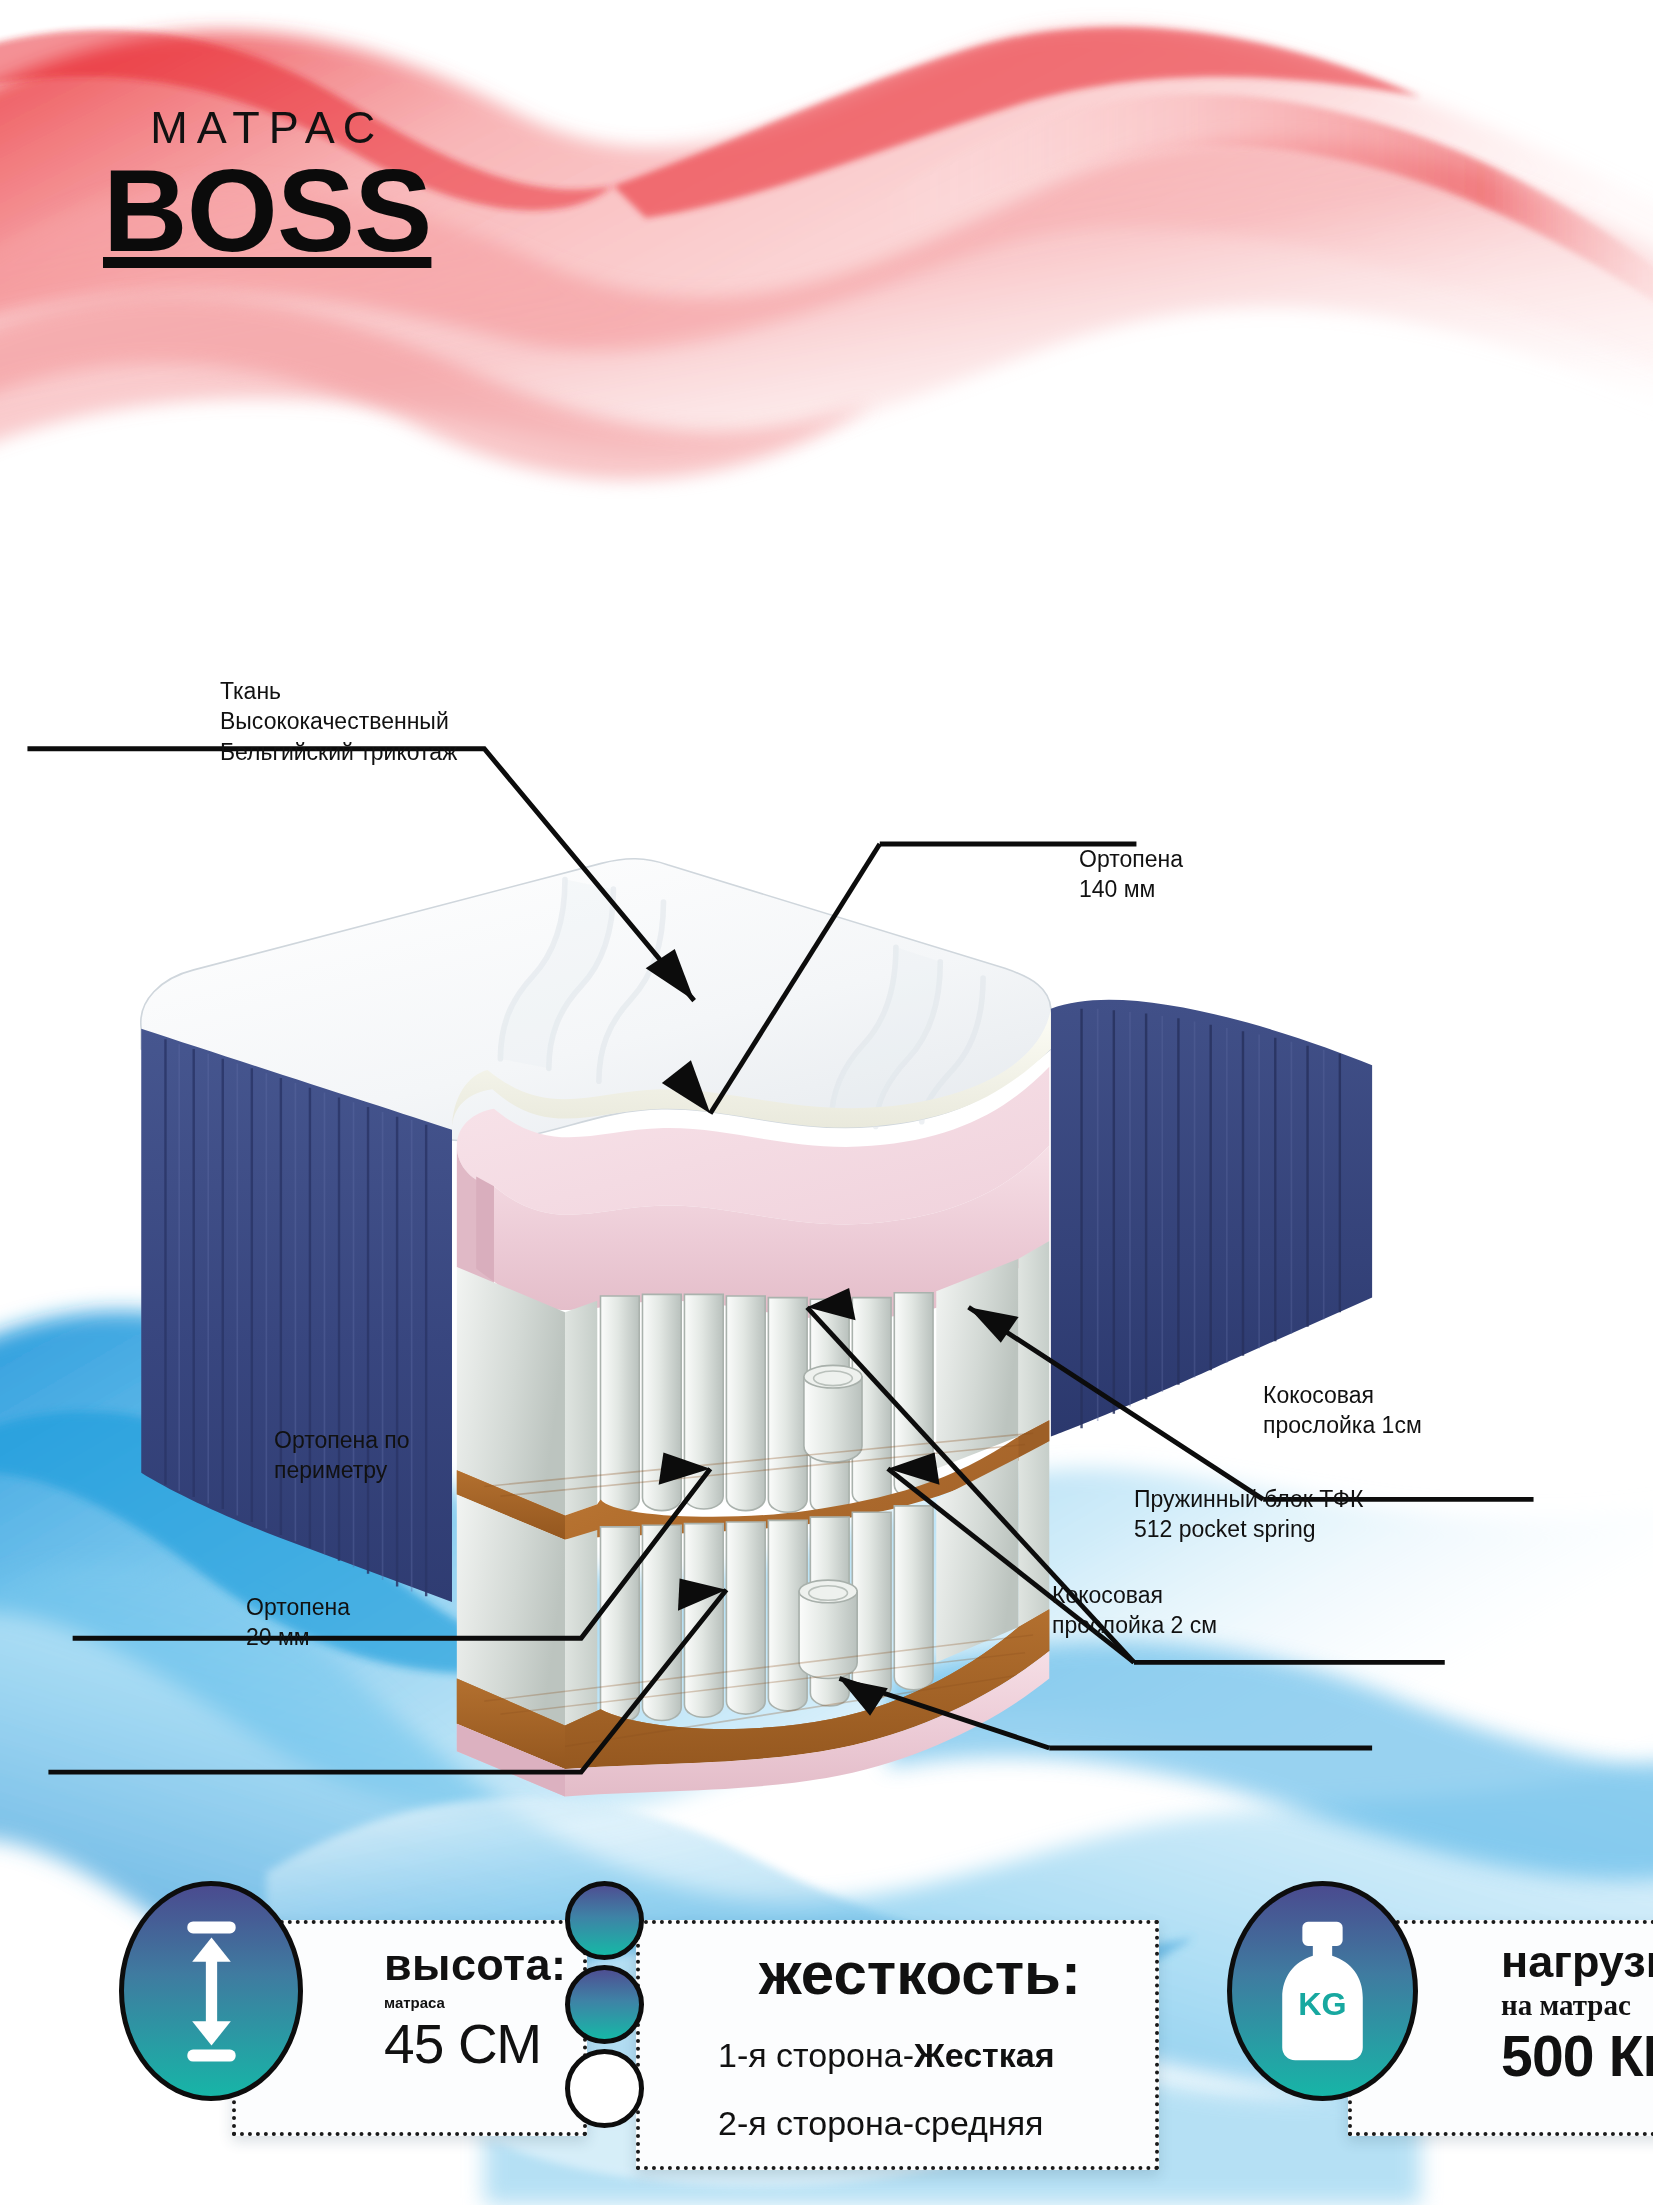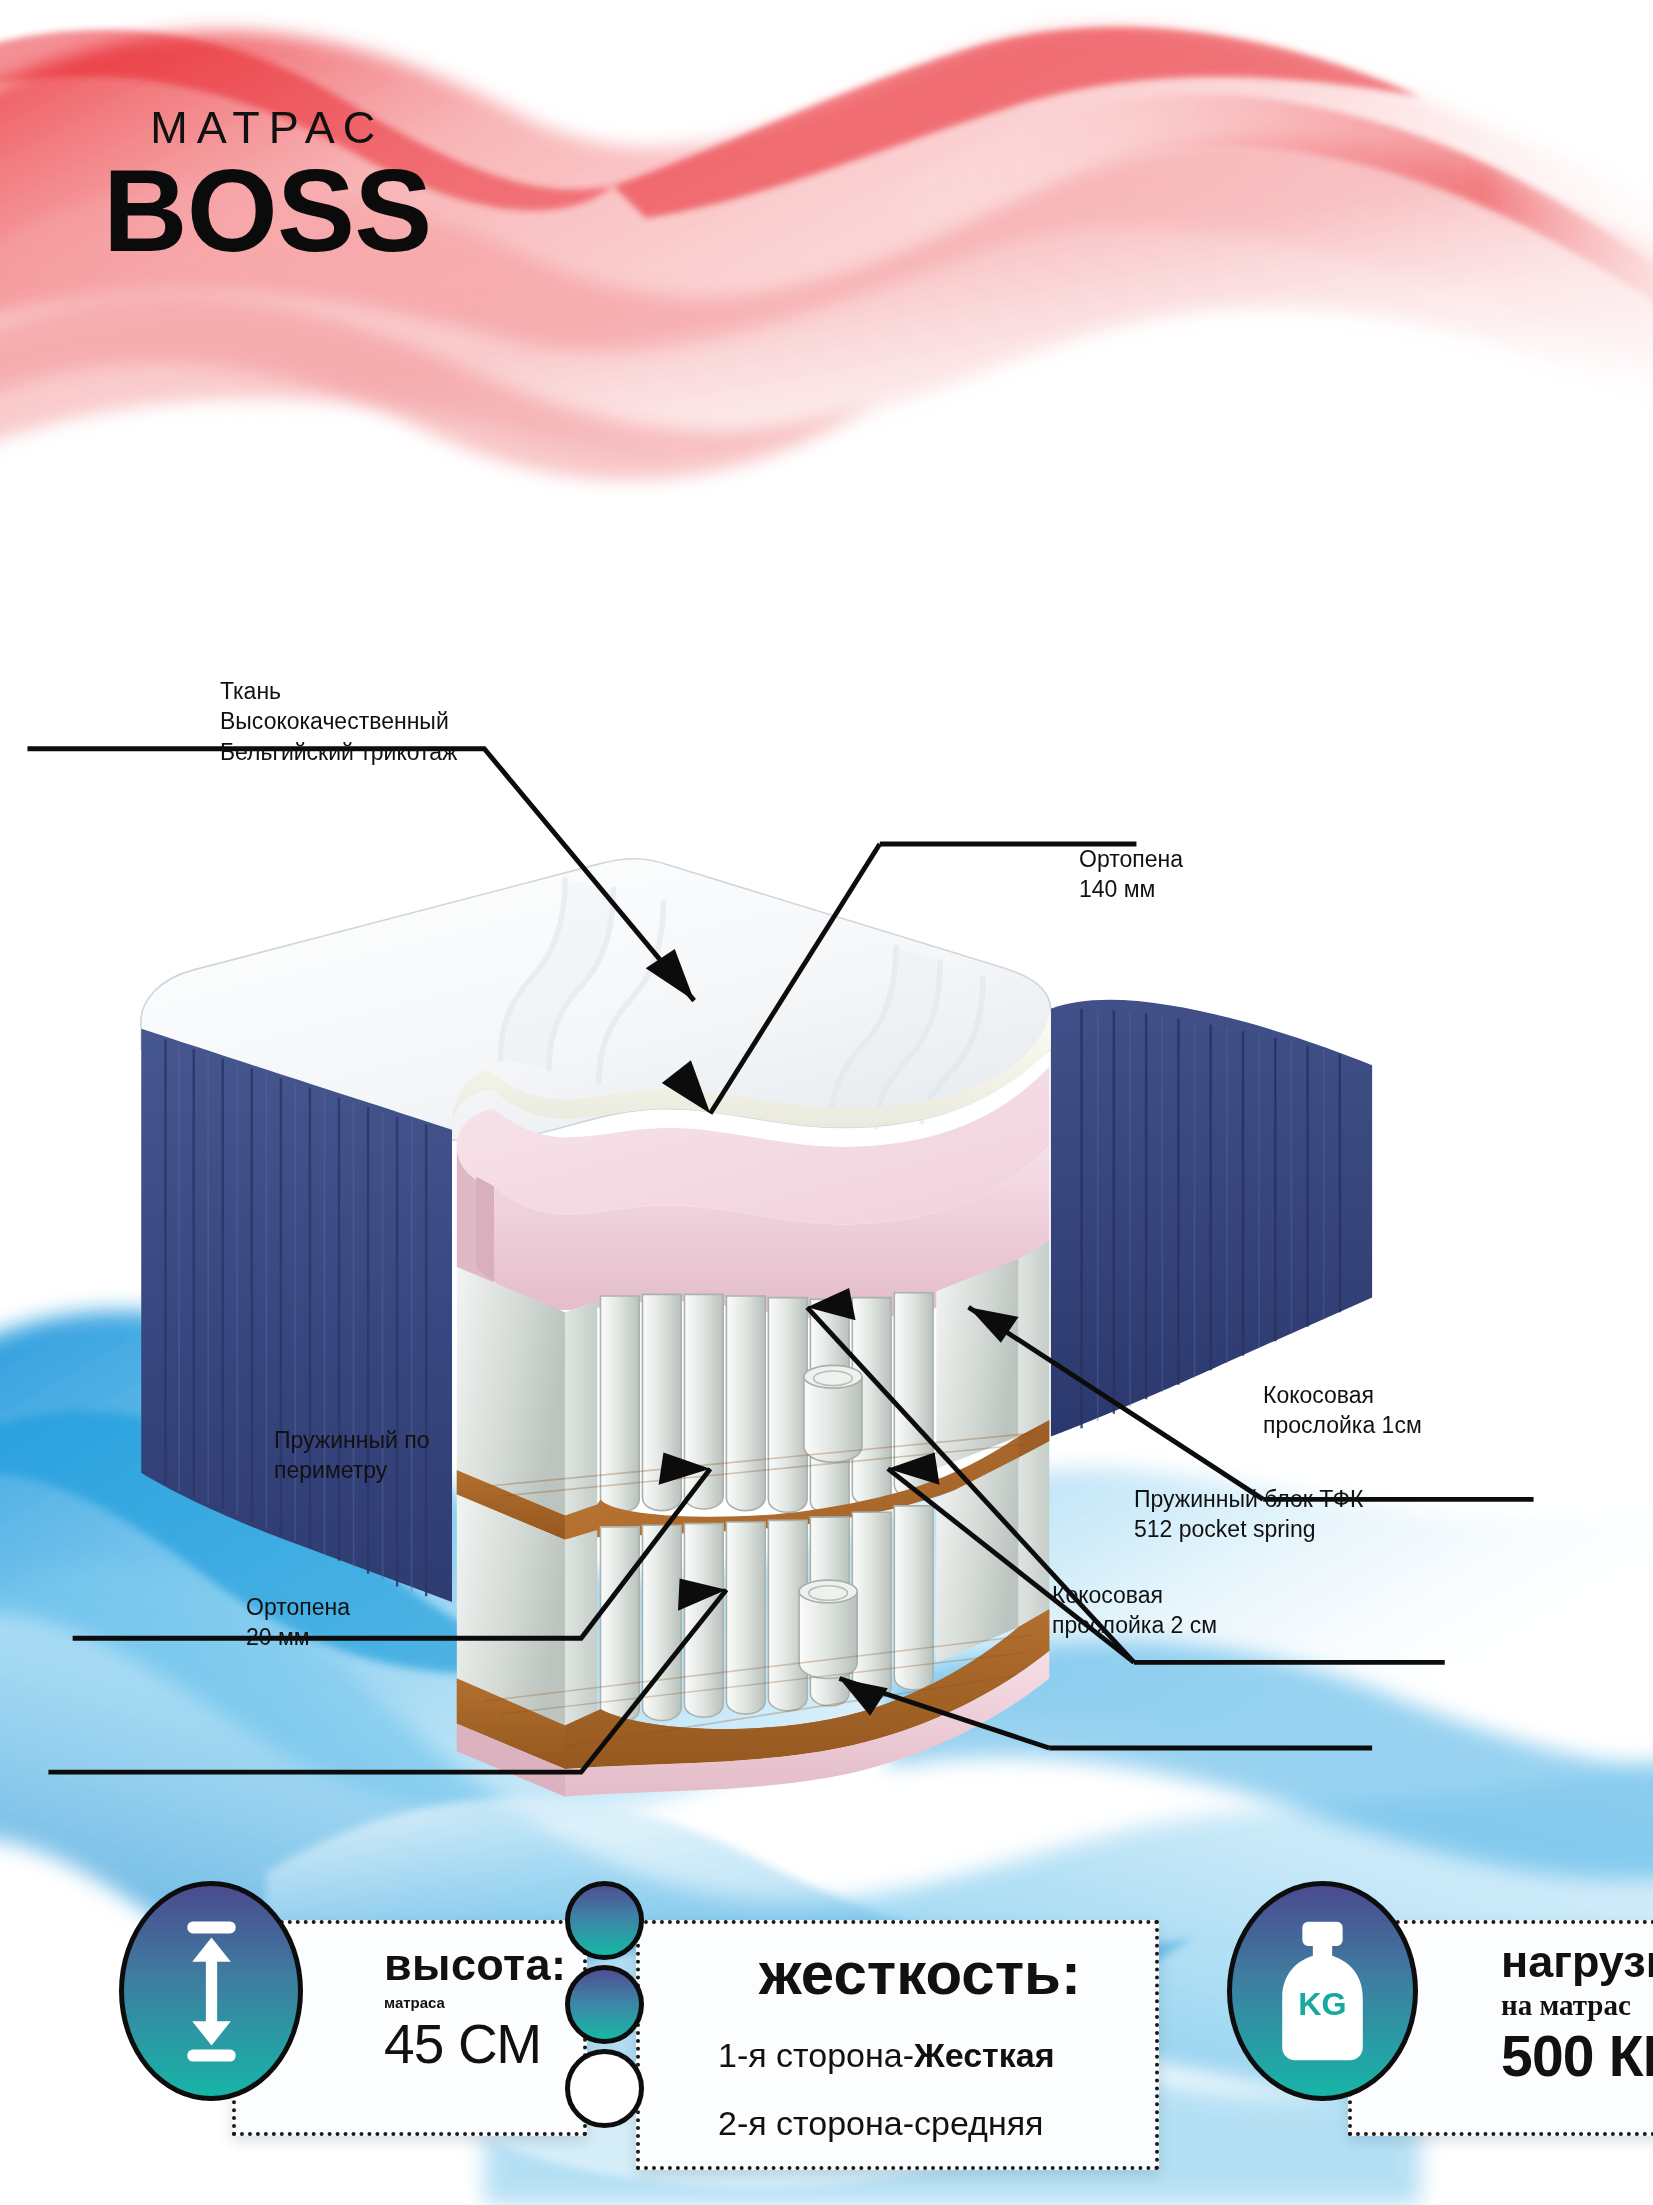--- a/index.html
+++ b/index.html
@@ -10,21 +10,21 @@
   .stage{position:absolute;inset:0;width:1653px;height:2205px;background:#ffffff;}
 
   
   .red-banner{position:absolute;left:0;top:0;width:1653px;height:533px;overflow:hidden;}
   .red-banner svg{position:absolute;left:0;top:0;}
 
   
   .title-block{position:absolute;left:103px;top:105px;z-index:30;}
   .title-small{font-size:45px;letter-spacing:9px;font-weight:400;line-height:1;color:#111;
                font-family:"Liberation Sans","DejaVu Sans",sans-serif;text-align:center;}
-  .title-big{font-size:117px;font-weight:bold;letter-spacing:-0.8px;line-height:.92;margin-top:6.5px;color:#0b0b0b;}
+  .title-big{font-size:117px;font-weight:bold;letter-spacing:-0.8px;line-height:.92;margin-top:6.5px;color:#0b0b0b;text-decoration:underline;}
 
   
   .blue-smoke{position:absolute;left:0;top:1259px;width:1653px;height:946px;overflow:hidden;z-index:5;}
   .blue-smoke svg{position:absolute;left:0;top:0;}
 
   
   .diagram{position:absolute;left:0;top:613px;width:1653px;height:1211px;z-index:12;}
   .diagram svg{position:absolute;left:0;top:0;}
 
   
@@ -491,21 +491,21 @@
     <span class="ln">Пружинный блок ТФК</span>
     <span class="ln">512 pocket spring</span>
   </div>
 
   <div class="callout" id="c-coco2">
     <span class="ln">Кокосовая</span>
     <span class="ln">прослойка 2 см</span>
   </div>
 
   <div class="callout" id="c-perimeter">
-    <span class="ln">Пружинный по</span>
+    <span class="ln">Ортопена по</span>
     <span class="ln">периметру</span>
   </div>
 
   <div class="callout" id="c-ortho20">
     <span class="ln">Ортопена</span>
     <span class="ln">20 мм</span>
   </div>
 
   <div class="badges">
 

